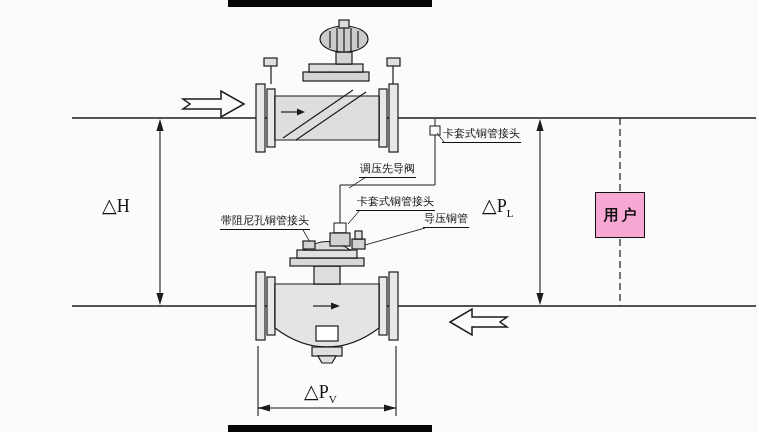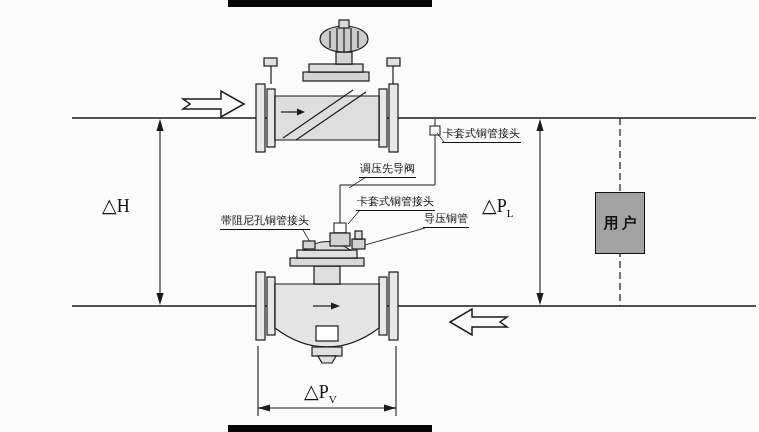--- a/index.html
+++ b/index.html
@@ -19,23 +19,23 @@
     font-weight: 400;
     color: #111;
     line-height: 1.15;
     white-space: nowrap;
     border-bottom: 1.4px solid #111;
     padding: 0 1px 1px 1px;
   }
   .user-box {
     position: absolute;
     left: 595px; top: 192px;
-    width: 50px; height: 62px;
+    width: 50px; height: 46px;
     border: 1.6px solid #111;
-    background: #a3a3a3;
+    background: #f9a8d4;
     display: flex; align-items: center; justify-content: center;
     font-size: 15px; font-weight: 700; color: #111;
     letter-spacing: 3px; padding-left: 3px;
   }
   .dim {
     position: absolute;
     color: #111;
     font-family: "Liberation Serif", serif;
     font-size: 18px;
     white-space: nowrap;

